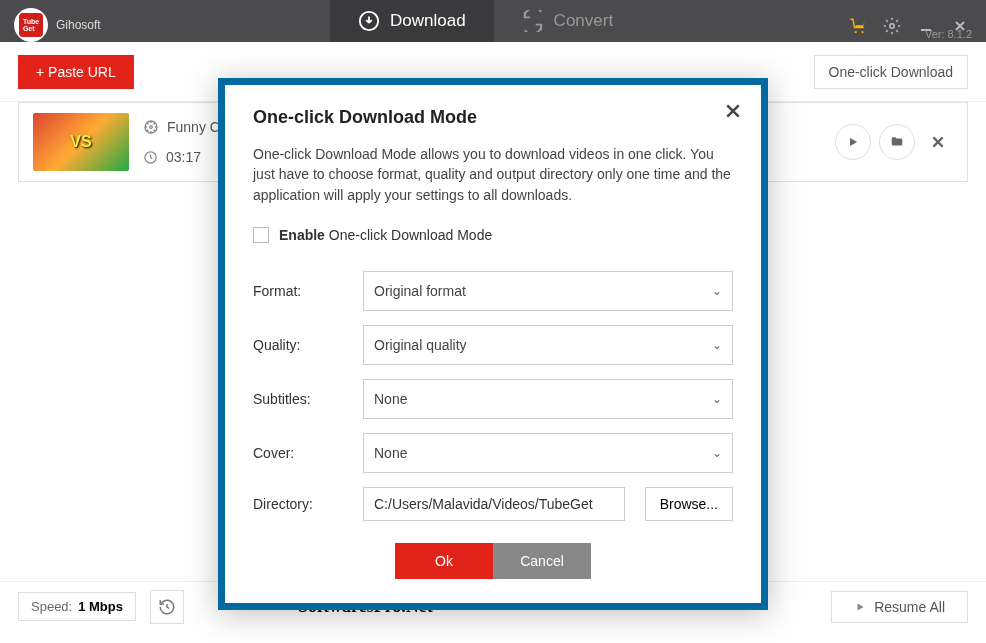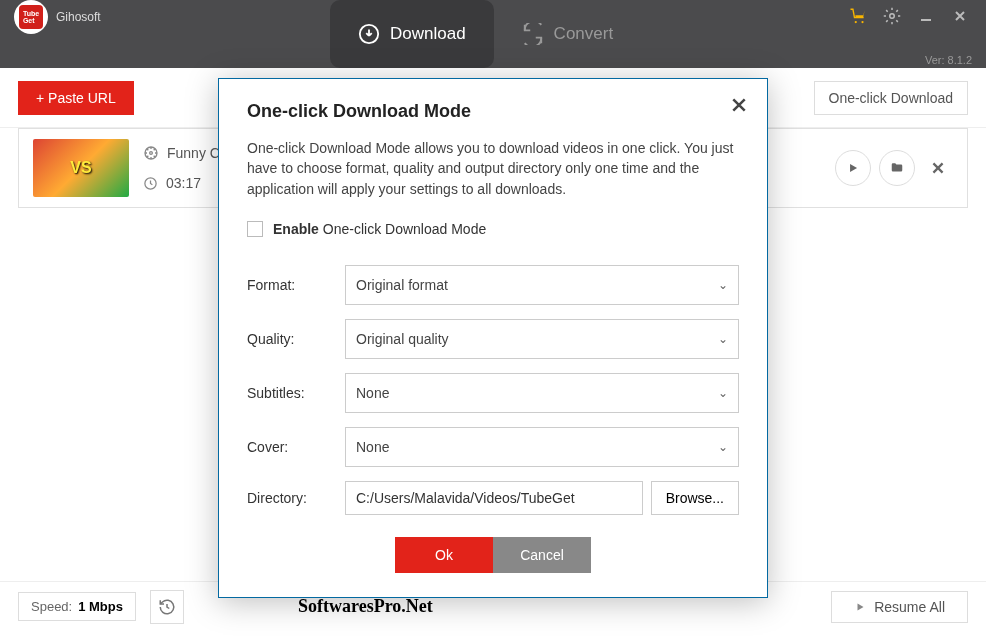--- a/index.html
+++ b/index.html
@@ -1,29 +1,29 @@
 <!DOCTYPE html>
 <html><head>
 <meta charset="utf-8">
 <style>
 * { box-sizing: border-box; margin: 0; padding: 0; font-family: "Segoe UI", Arial, sans-serif; }
 body { width: 986px; height: 643px; background: #fff; overflow: hidden; position: relative; }
 
 
-.header { height: 68px; background: #4b4b4d; display: flex; align-items: flex-start; padding: 0 10px; position: relative; }
+.header { height: 42px; background: #4b4b4d; display: flex; align-items: flex-end; padding: 0 10px; position: relative; }
 .logo-area { display: flex; align-items: center; gap: 8px; min-width: 260px; }
 .logo-circle { width: 34px; height: 34px; background: #fff; border-radius: 50%; display: flex; align-items: center; justify-content: center; margin-left: 4px; }
 .logo-inner { width: 24px; height: 24px; background: #d1201a; border-radius: 4px; display:flex; align-items:center; justify-content:center; color:#fff; font-size:7px; font-weight:bold; line-height:1;}
 .brand { color: #fff; }
 .brand-sub { font-size: 12px; color: #ddd; line-height: 1; }
 .brand-main { font-size: 22px; font-weight: 600; line-height: 1; display:flex; align-items:center; gap:8px;}
 .free-badge { border: 1px solid #4caf50; color: #4caf50; font-size: 11px; padding: 1px 6px; border-radius: 3px; font-weight: normal;}
 
 .nav-tabs { display: flex; height: 100%; margin-left: 60px; }
-.nav-tab { display: flex; align-items: center; gap: 10px; padding: 0 28px; color: #999; font-size: 17px; cursor: pointer; border-radius: 10px; }
+.nav-tab { display: flex; align-items: center; gap: 10px; padding: 0 28px; color: #999; font-size: 17px; cursor: pointer; }
 .nav-tab.active { background: #3a3a3c; color: #fff; }
 .nav-icon { width:22px; height:22px; }
 
 .header-right { margin-left: auto; display: flex; align-items: center; gap: 2px; }
 .header-btn { width: 32px; height: 32px; display:flex; align-items:center; justify-content:center; color:#bbb; cursor:pointer; }
 .cart-btn { color: #f9b500; }
 .version { position:absolute; right:14px; bottom:2px; color:#999; font-size:11px;}
 
 
 .toolbar { height: 60px; border-bottom: 1px solid #eee; display:flex; align-items:center; padding: 0 18px; gap: 12px;}
@@ -45,28 +45,28 @@
 
 .footer { position:absolute; bottom:12px; left:0; right:0; height:50px; border-top:1px solid #eee; display:flex; align-items:center; padding:0 18px; gap:14px; background:#fff;}
 .speed-box { border:1px solid #ddd; padding:6px 12px; font-size:13px; display:flex; gap:6px;}
 .speed-label{color:#666;}
 .history-btn { width:34px; height:34px; border:1px solid #ddd; display:flex; align-items:center; justify-content:center; cursor:pointer; color:#777;}
 .watermark { font-family: "Comic Sans MS", cursive; font-weight:bold; font-size:18px; margin-left:100px;}
 .resume-btn { margin-left:auto; border:1px solid #ddd; background:#fff; padding:7px 22px; display:flex; align-items:center; gap:8px; font-size:14px; color:#555; cursor:pointer;}
 
 
 .overlay { position:absolute; inset:0; display:flex; align-items:flex-start; justify-content:center; padding-top:78px; pointer-events:none;}
-.dialog { width: 550px; background:#fff; border:1px solid #0369a1; box-shadow: 0 4px 30px rgba(0,0,0,0.25); pointer-events:auto; padding: 22px 28px 24px; position:relative;}
+.dialog { width: 550px; background:#fff; border:7px solid #0369a1; box-shadow: 0 4px 30px rgba(0,0,0,0.25); pointer-events:auto; padding: 22px 28px 24px; position:relative;}
 .dialog-title { font-size:18px; font-weight:600; color:#222; margin-bottom:16px;}
 .dialog-close { position:absolute; top:18px; right:20px; font-size:20px; color:#444; cursor:pointer; background:none; border:none;}
 .dialog-desc { font-size:14px; color:#444; line-height:1.45; margin-bottom:22px;}
 .checkbox-row { display:flex; align-items:center; gap:10px; margin-bottom:28px; font-size:14px; color:#333;}
 .checkbox { width:16px; height:16px; border:1px solid #bbb; cursor:pointer;}
 .enable-strong { font-weight:600; }
-.form-row { display:flex; align-items:center; gap:8px; margin-bottom:14px;}
+.form-row { display:flex; align-items:center; gap:20px; margin-bottom:14px;}
 .form-label { width:90px; font-size:14px; color:#333;}
 .select { flex:1; height:40px; border:1px solid #ccc; padding:0 10px; font-size:14px; color:#444; display:flex; align-items:center; justify-content:space-between; cursor:pointer; background:#fff;}
 .select-arrow{color:#666; font-size:12px;}
 .dir-input { flex:1; height:34px; border:1px solid #ccc; padding:0 10px; font-size:14px; color:#333; display:flex; align-items:center;}
 .browse-btn { height:34px; border:1px solid #ccc; background:#fff; padding:0 14px; font-size:14px; cursor:pointer;}
 .dialog-actions { display:flex; justify-content:center; gap:0; margin-top:22px;}
 .ok-btn { background:#e2231a; color:#fff; border:none; width:98px; height:36px; font-size:14px; cursor:pointer;}
 .cancel-btn { background:#888; color:#fff; border:none; width:98px; height:36px; font-size:14px; cursor:pointer;}
 
 svg { display:block; }

